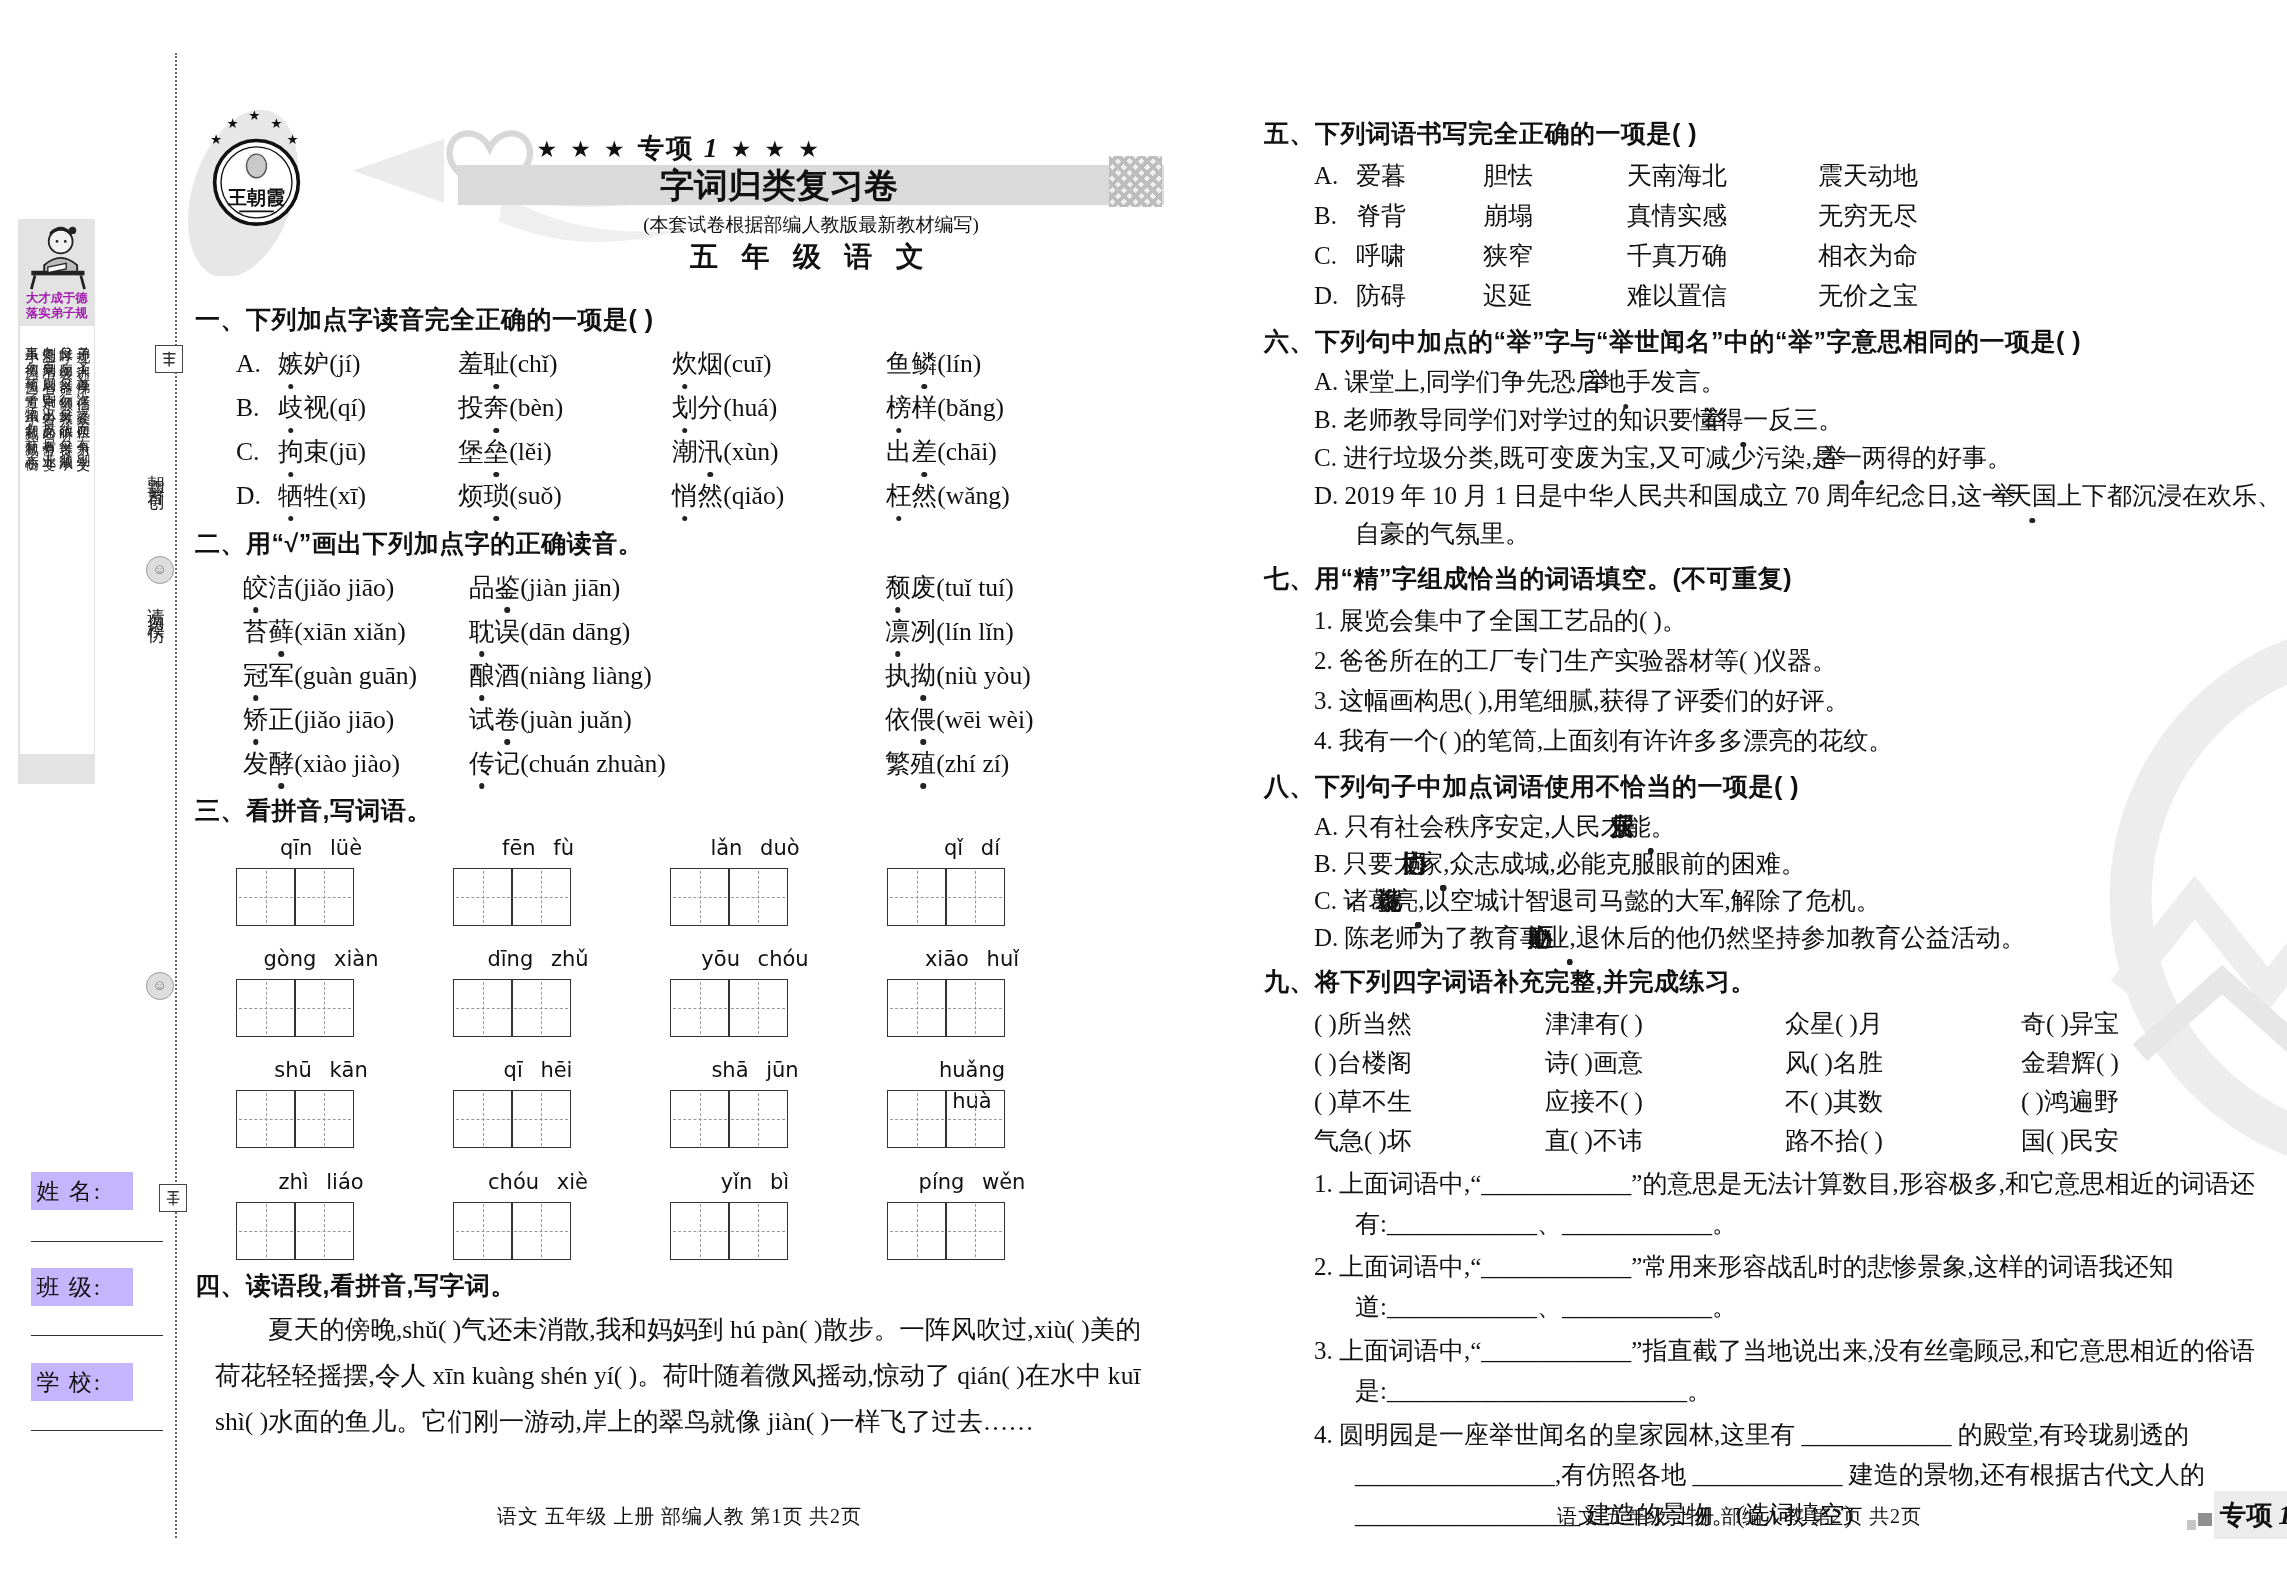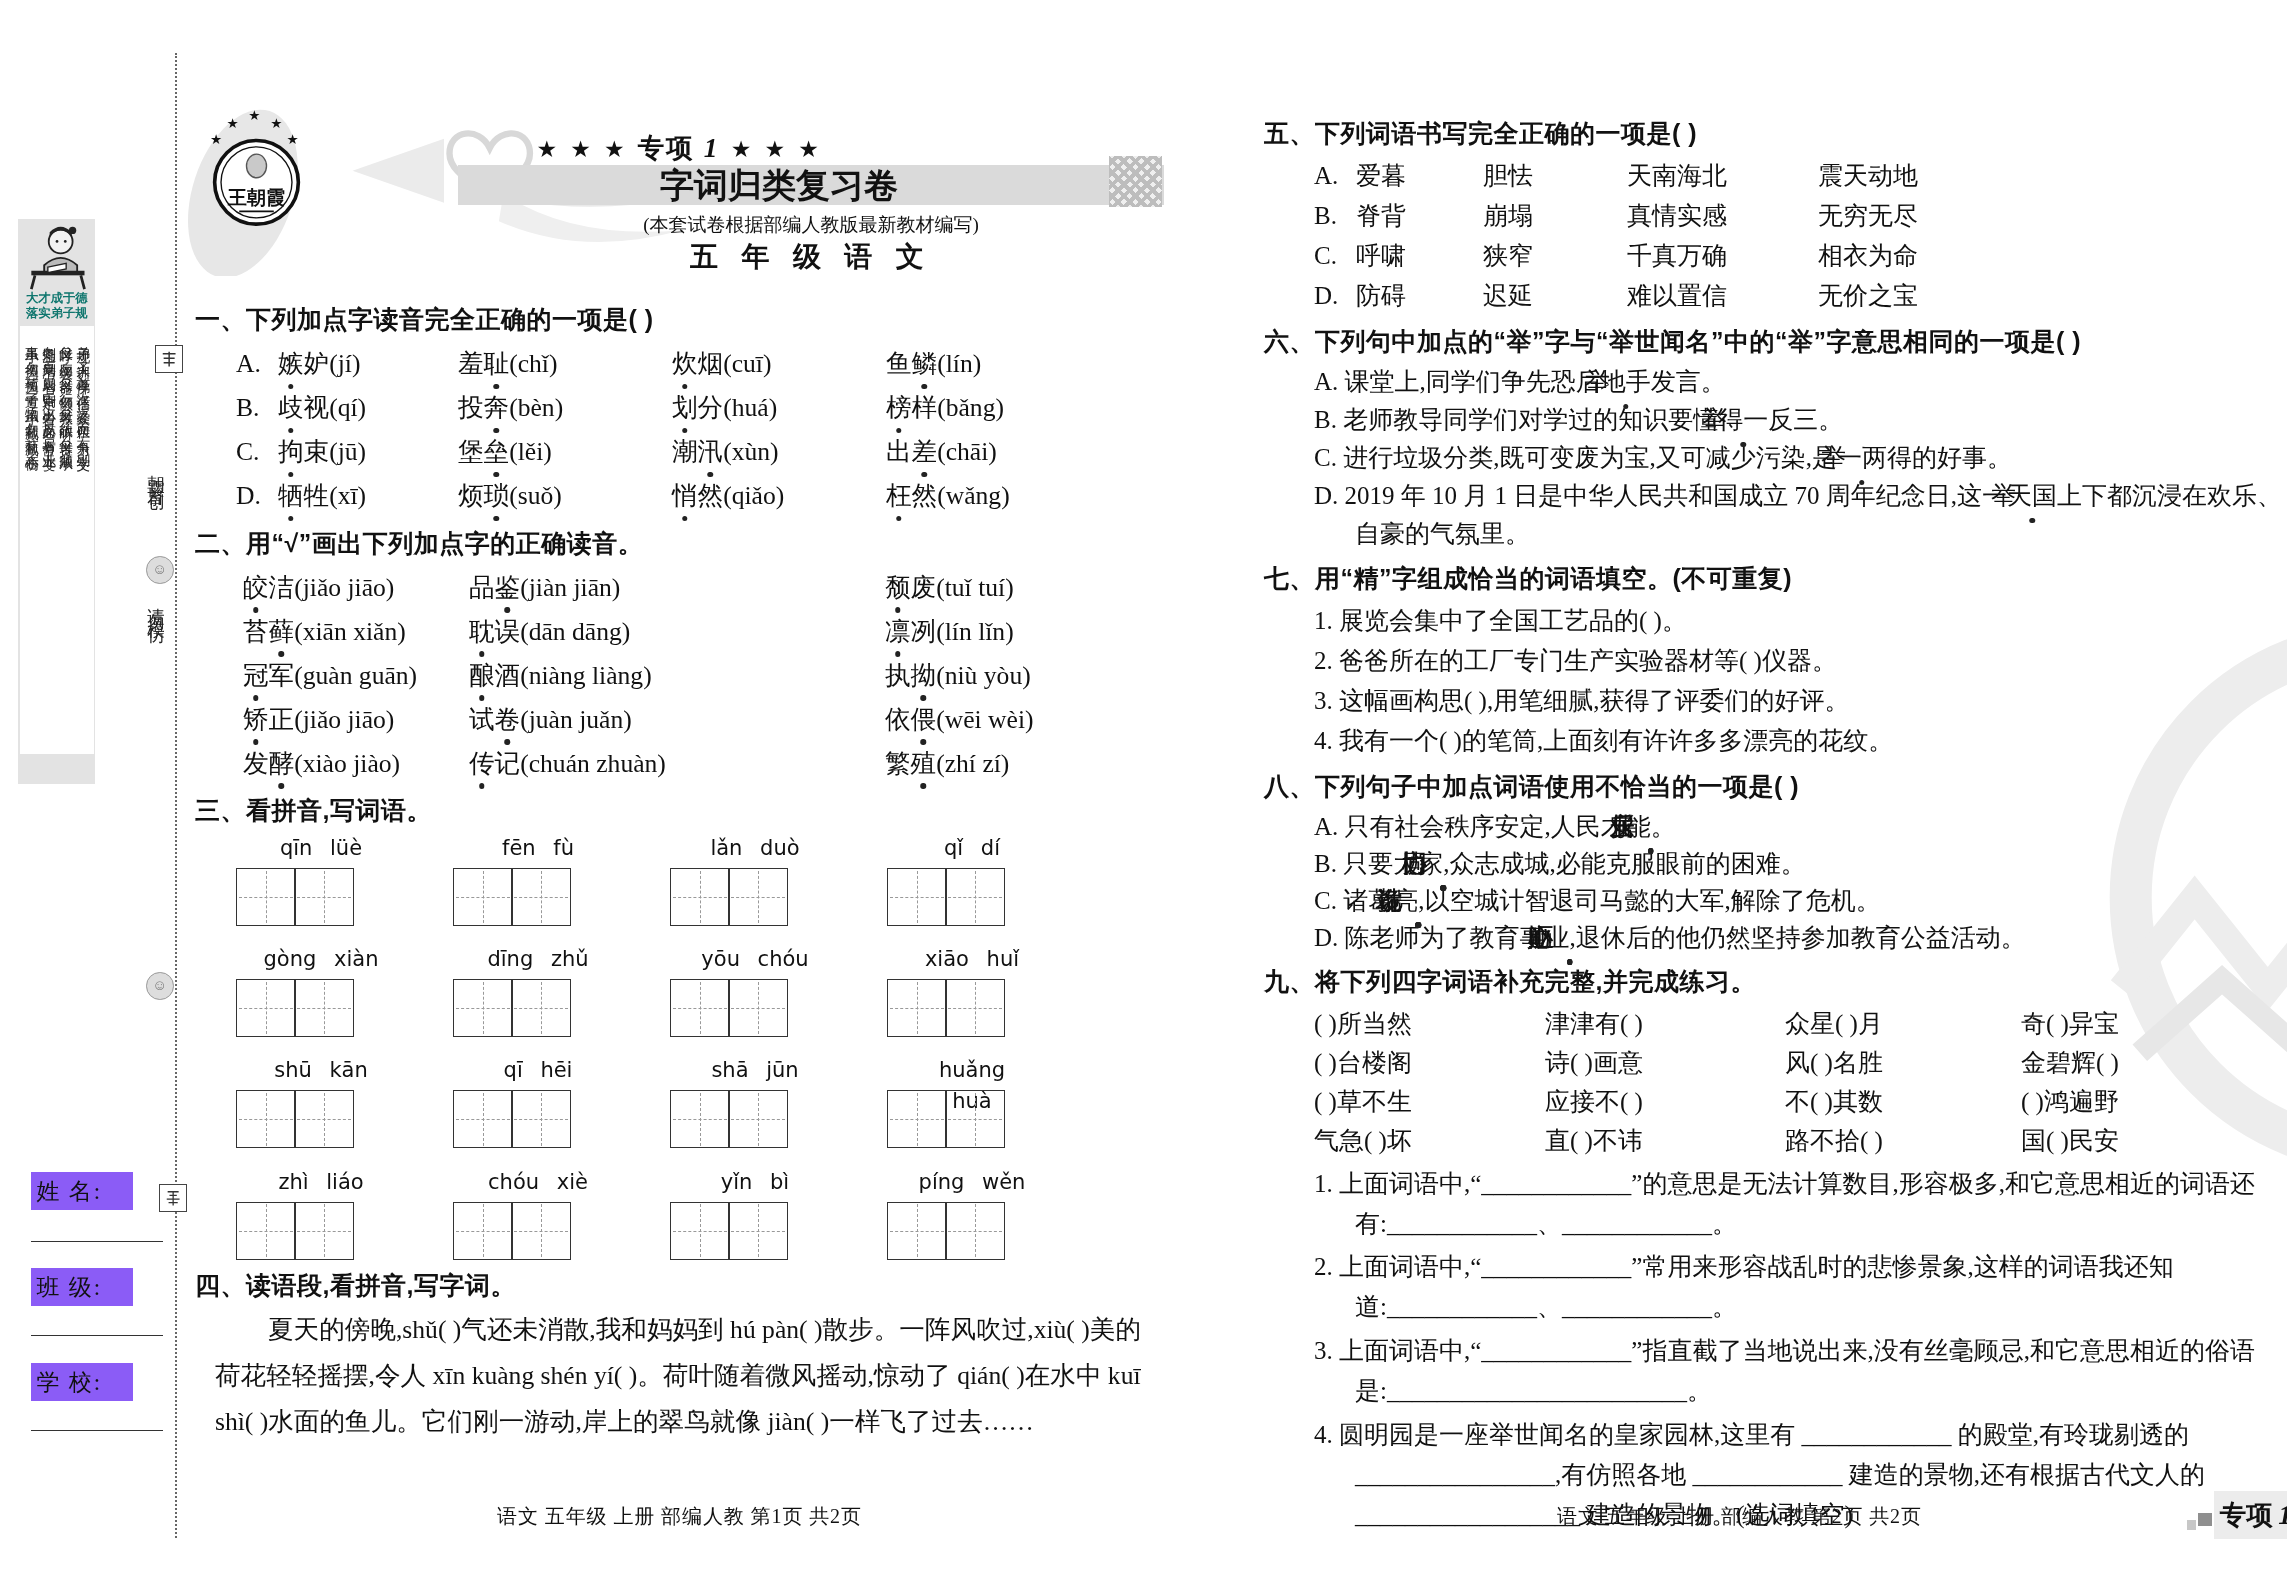--- a/index.html
+++ b/index.html
@@ -11,27 +11,27 @@
          font-size:17.4px;letter-spacing:6.4px;color:#222;}
   .stamp-box{position:absolute;width:25.6px;height:25.6px;border:0.9px solid #444;background:#fff;
              display:flex;align-items:center;justify-content:center;}
   .mascot{position:absolute;width:25.6px;height:25.6px;border-radius:50%;border:0.9px solid #999;
           background:#ddd;display:flex;align-items:center;justify-content:center;
           font-size:14.6px;color:#777;}
   
   .sb{position:absolute;left:18.3px;top:219px;width:77px;height:565px;background:#e3e3e3;
       box-sizing:border-box;padding:1.8px;}
   .sb-kid{display:block;margin:1.8px auto 0;}
-  .sb-motto{font-weight:bold;font-size:12.3px;text-align:center;line-height:15.5px;color:#0f766e;
+  .sb-motto{font-weight:bold;font-size:12.3px;text-align:center;line-height:15.5px;color:#a21caf;
             font-family:"Liberation Serif",serif;}
   .dz-box{background:#fff;margin-top:4.6px;padding:9.1px 3.7px 5.5px;height:428px;box-sizing:border-box;}
   .dz-group{display:flex;justify-content:space-between;margin-bottom:10px;}
   .dz-col{writing-mode:vertical-rl;text-orientation:upright;font-size:13.7px;line-height:14.6px;
           letter-spacing:1.8px;color:#222;}
-  .nm-label{position:absolute;left:31px;width:91px;background:#8b5cf6;font-size:23px;
+  .nm-label{position:absolute;left:31px;width:91px;background:#c4b5fd;font-size:23px;
             padding:3.7px 5.5px;letter-spacing:1.8px;color:#111;}
   .nm-line{position:absolute;left:31px;width:132px;border-bottom:1.8px solid #333;height:0;}
   
   .pg-l{position:absolute;left:195px;top:128px;width:969px;font-size:25.6px;}
   .pg-r{position:absolute;left:1224px;top:108px;width:1031px;font-size:25px;margin-left:40px;}
   .qt{font-family:"Liberation Sans",sans-serif;font-weight:700;font-size:25px;
       margin:9.1px 0 5.5px;letter-spacing:0.5px;}
   
   .hdr{position:relative;height:166px;}
   .hdr-stars{position:absolute;left:0;right:0;top:1.8px;text-align:center;font-size:23px;

